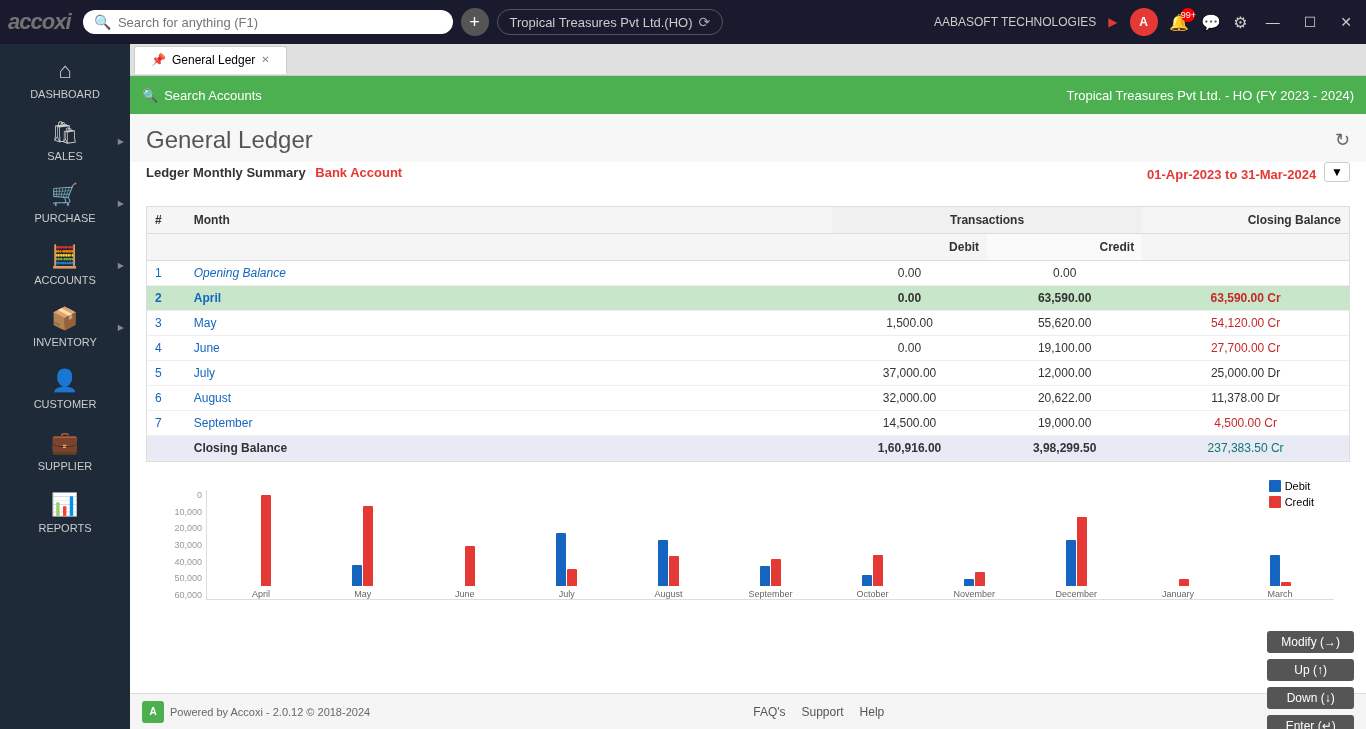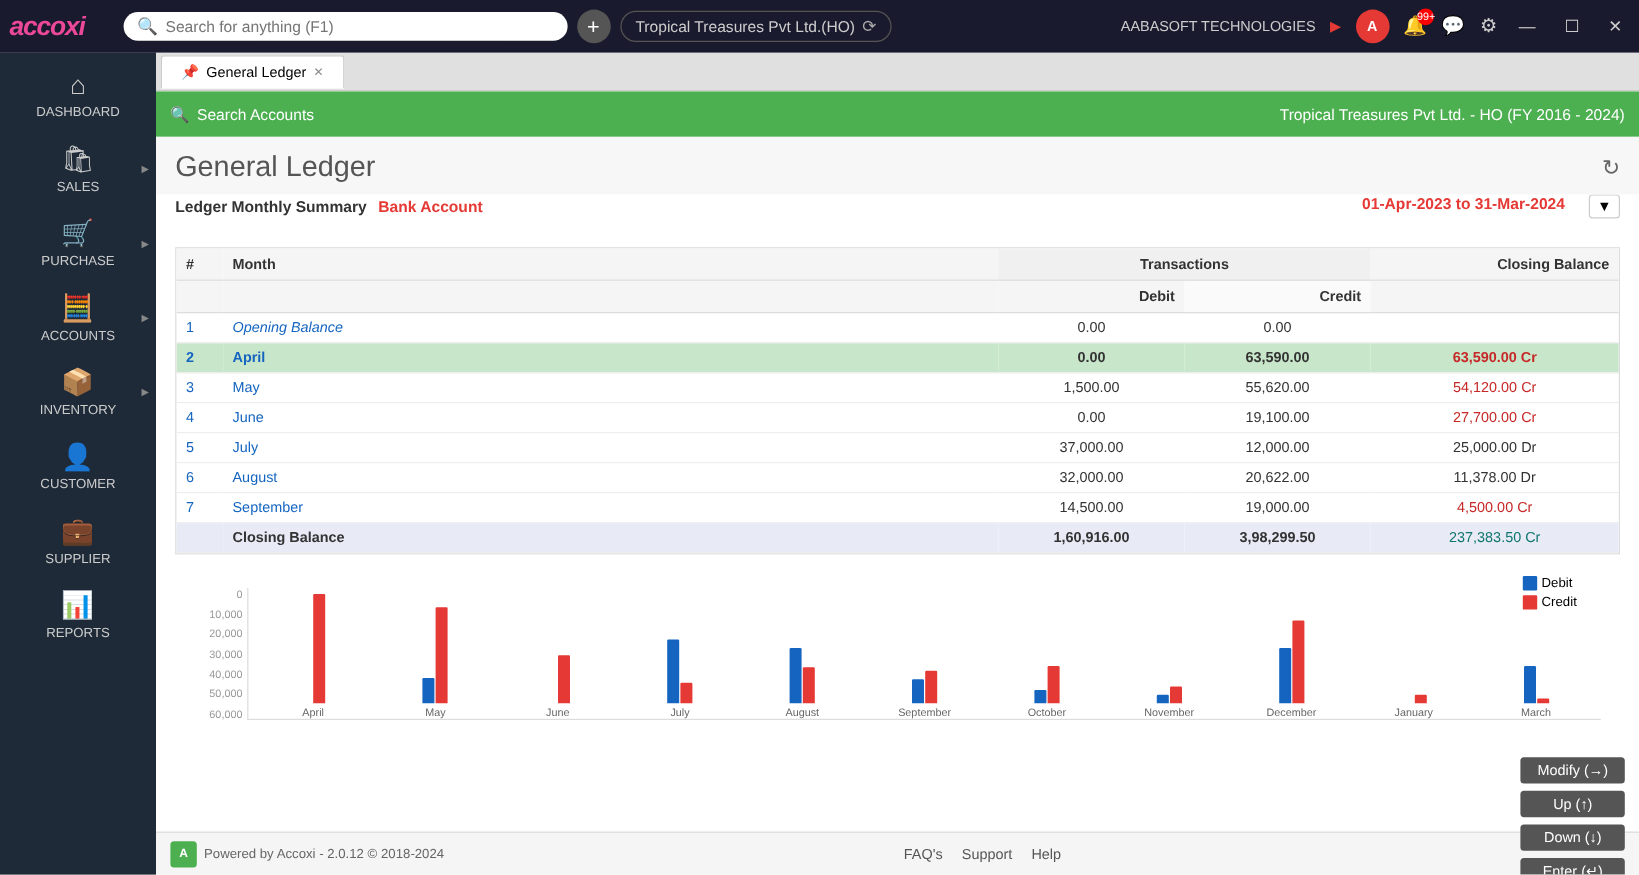--- a/index.html
+++ b/index.html
@@ -1,20 +1,20 @@
 <!DOCTYPE html>
 <html><head>
   <meta charset="utf-8">
   <style>
     * { box-sizing: border-box; margin: 0; padding: 0; font-family: 'Segoe UI', Arial, sans-serif; }
     body { background: #f0f0f0; width: 1366px; height: 729px; overflow: hidden; font-size: 13px; }
 
     
     #topbar { display: flex; align-items: center; background: #1a1a2e; height: 44px; padding: 0 8px; gap: 8px; }
-    #logo { color: #ec4899; font-size: 22px; font-weight: bold; font-style: italic; margin-right: 24px; letter-spacing: -1px; }
+    #logo { color: #737373; font-size: 22px; font-weight: bold; font-style: italic; margin-right: 4px; letter-spacing: -1px; }
     #search-box { display: flex; align-items: center; background: #fff; border-radius: 20px; padding: 4px 12px; flex: 1; max-width: 370px; gap: 6px; }
     #search-box input { border: none; outline: none; font-size: 13px; width: 100%; color: #333; }
     #search-box .search-icon { color: #666; font-size: 14px; }
     #add-btn { background: #555; border-radius: 50%; width: 28px; height: 28px; display: flex; align-items: center; justify-content: center; color: #fff; font-size: 18px; cursor: pointer; border: none; }
     #company-selector { display: flex; align-items: center; background: transparent; border: 1px solid #555; border-radius: 20px; padding: 4px 12px; color: #ccc; font-size: 13px; gap: 6px; cursor: pointer; max-width: 250px; }
     #company-selector .refresh-icon { color: #aaa; font-size: 14px; }
     #right-controls { display: flex; align-items: center; gap: 12px; margin-left: auto; color: #ccc; }
     #org-name { font-size: 12px; color: #ccc; }
     .top-icon { font-size: 16px; color: #ccc; cursor: pointer; position: relative; }
     .badge { position: absolute; top: -5px; right: -6px; background: red; border-radius: 50%; width: 14px; height: 14px; font-size: 9px; color: #fff; display: flex; align-items: center; justify-content: center; }
@@ -49,21 +49,21 @@
     
     #page-title-area { padding: 12px 16px 8px; display: flex; align-items: center; justify-content: space-between; background: #f7f7f7; }
     #page-title { font-size: 24px; color: #555; font-weight: 300; }
     .refresh-btn { background: transparent; border: none; font-size: 18px; cursor: pointer; color: #666; }
 
     
     #ledger-section { padding: 0 16px; flex: 1; overflow: hidden; display: flex; flex-direction: column; }
     #ledger-header { display: flex; align-items: center; justify-content: space-between; margin-bottom: 24px; }
     #ledger-summary-label { font-size: 13px; color: #333; font-weight: 600; }
     #ledger-account-name { color: #e53935; font-size: 13px; font-weight: 600; margin-left: 6px; }
-    #date-range { color: #e53935; font-size: 13px; font-weight: 600; display: flex; align-items: flex-start; gap: 20px; }
+    #date-range { color: #e53935; font-size: 13px; font-weight: 600; display: flex; align-items: flex-end; gap: 8px; }
     .filter-btn { background: transparent; border: 1px solid #ccc; padding: 2px 6px; cursor: pointer; font-size: 12px; border-radius: 3px; }
 
     
     #table-container { border: 1px solid #ddd; overflow-y: auto; max-height: 270px; position: relative; }
     table { width: 100%; border-collapse: collapse; font-size: 12px; }
     thead tr { background: #f5f5f5; }
     thead th { padding: 6px 8px; text-align: right; border-bottom: 1px solid #ddd; font-weight: 600; color: #333; }
     thead th.left { text-align: left; }
     thead th.transactions { text-align: center; background: #f0f0f0; }
     tbody tr { border-bottom: 1px solid #eee; }
@@ -186,21 +186,21 @@
       </div>
     </div>
 
     <div id="inner-content">
 
       <div id="green-header">
         <div class="search-accounts">
           <span>🔍</span>
           <span>Search Accounts</span>
         </div>
-        <span>Tropical Treasures Pvt Ltd. - HO (FY 2016 - 2024)</span>
+        <span>Tropical Treasures Pvt Ltd. - HO (FY 2023 - 2024)</span>
       </div>
 
       <div id="page-title-area">
         <h1 id="page-title">General Ledger</h1>
         <button class="refresh-btn">↻</button>
       </div>
 
       <div id="ledger-section">
         <div id="ledger-header">
           <div>

